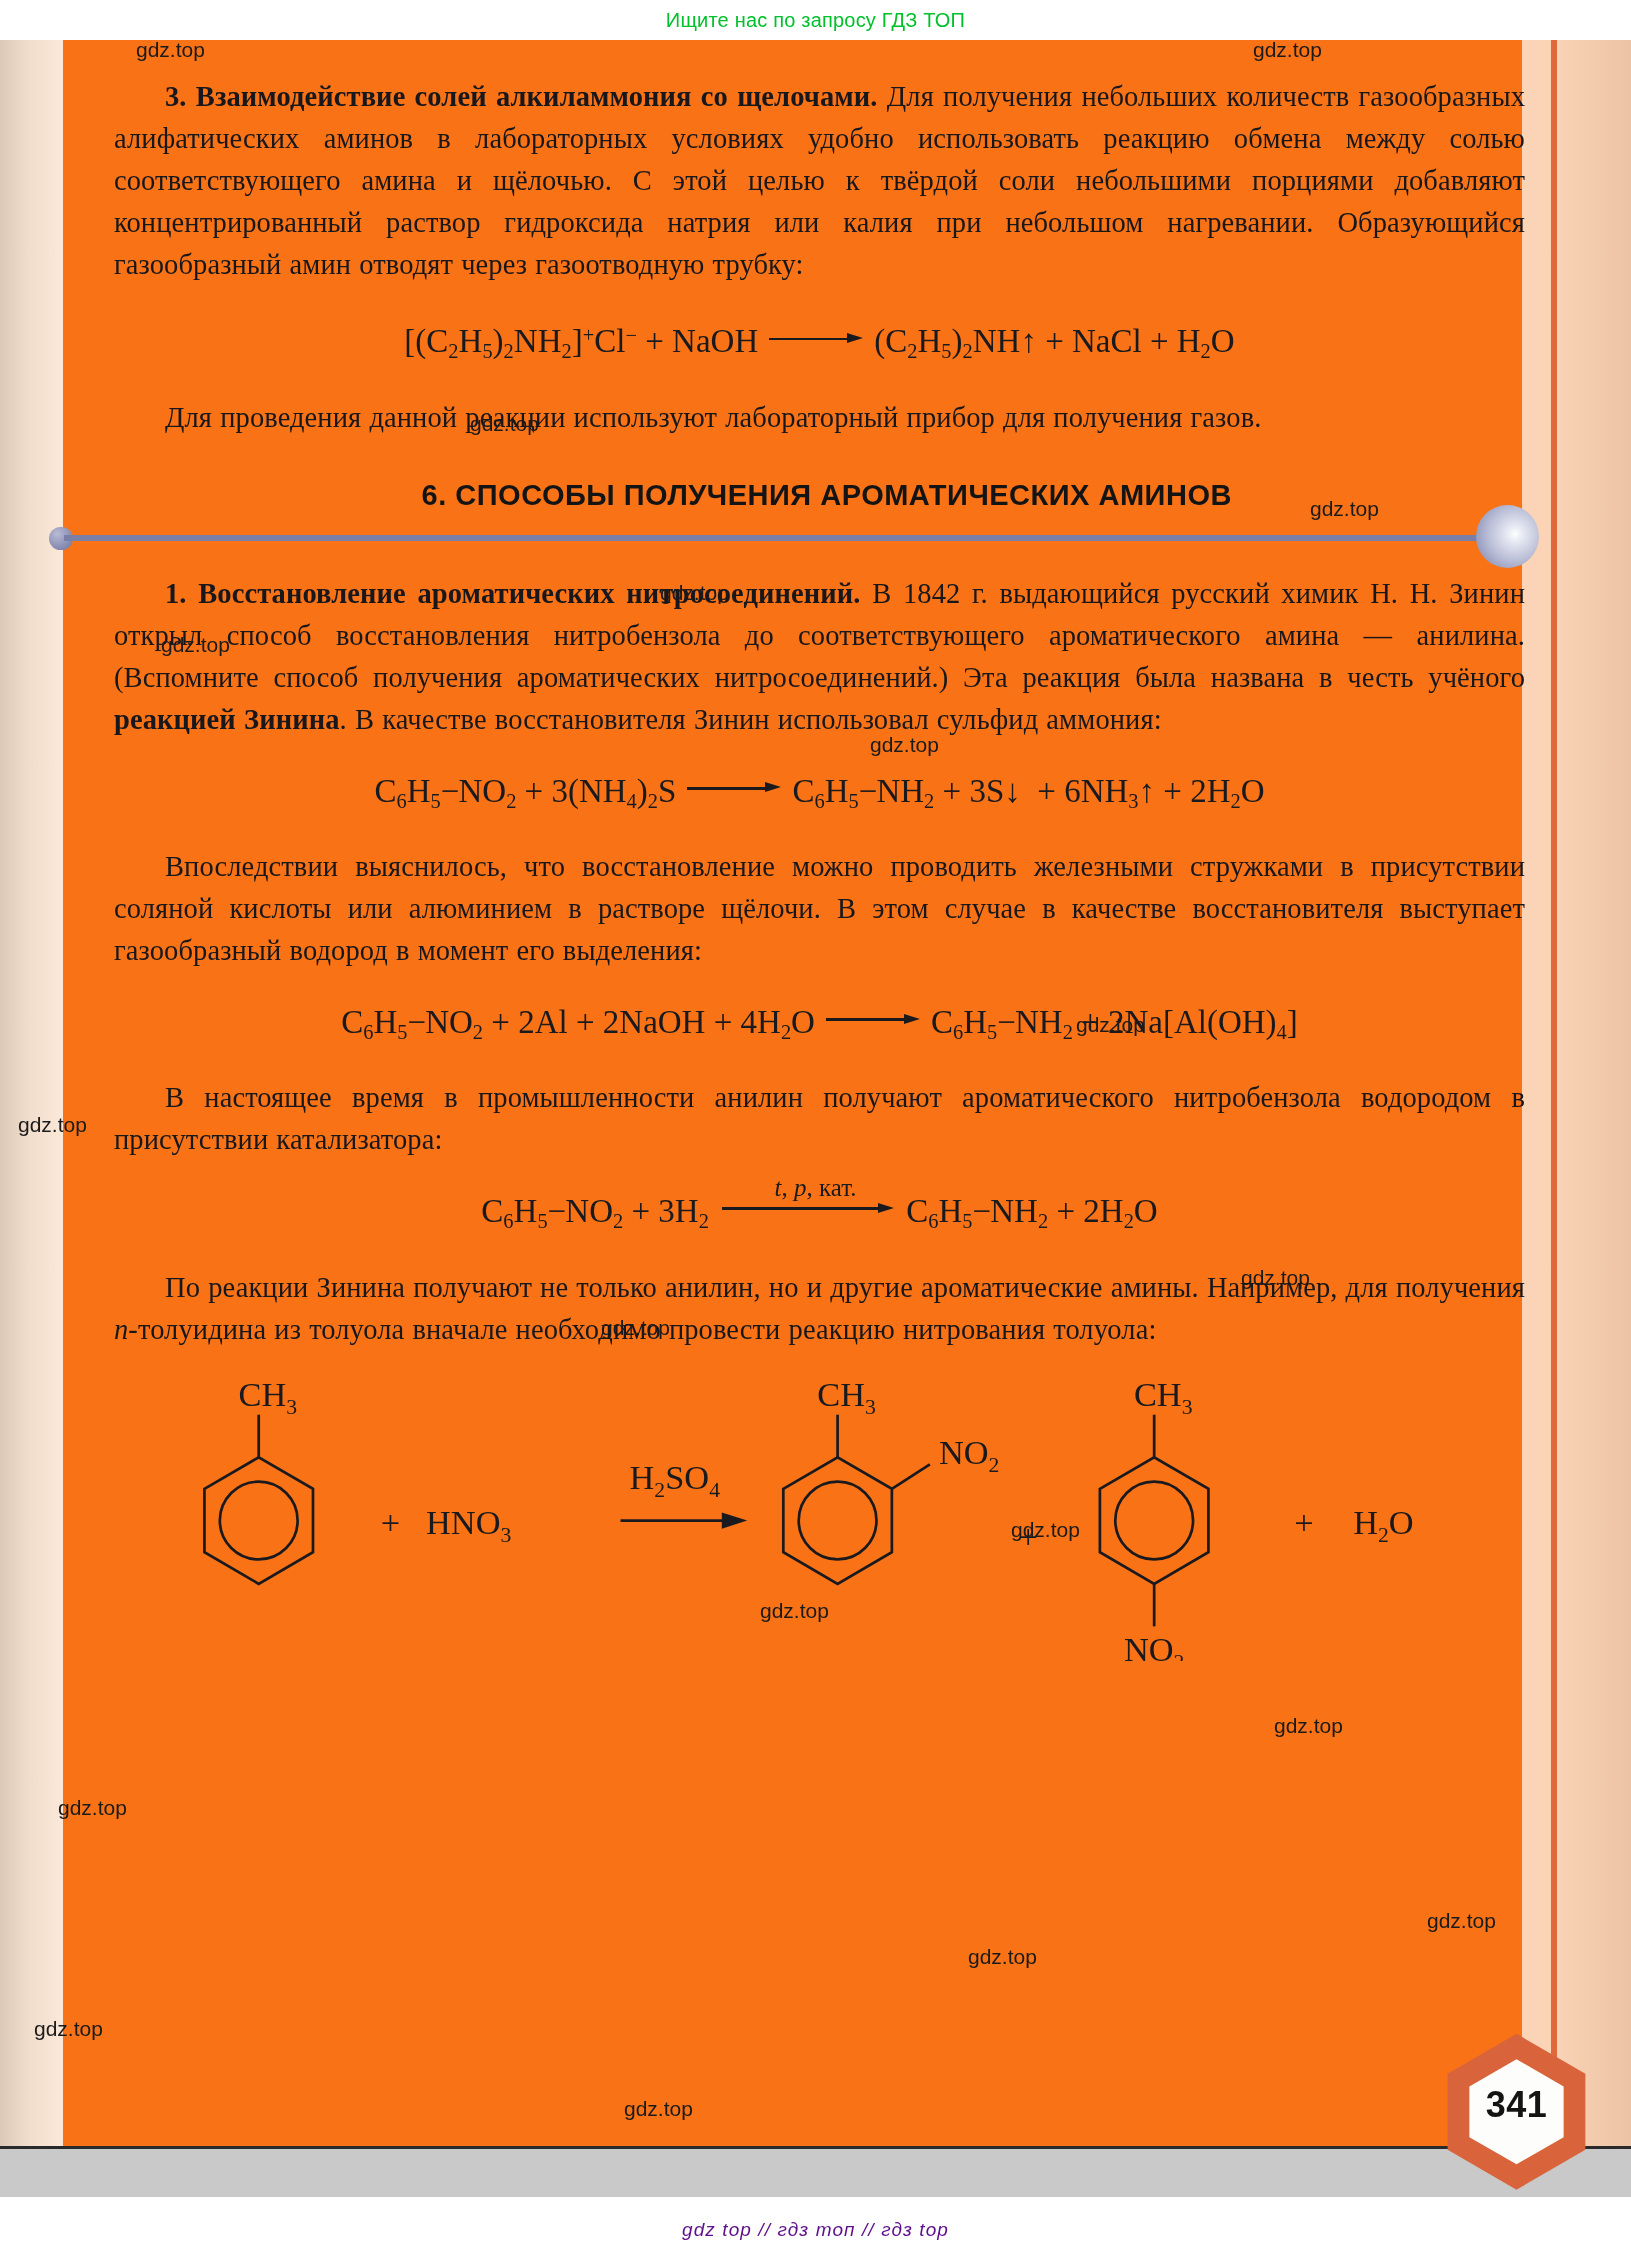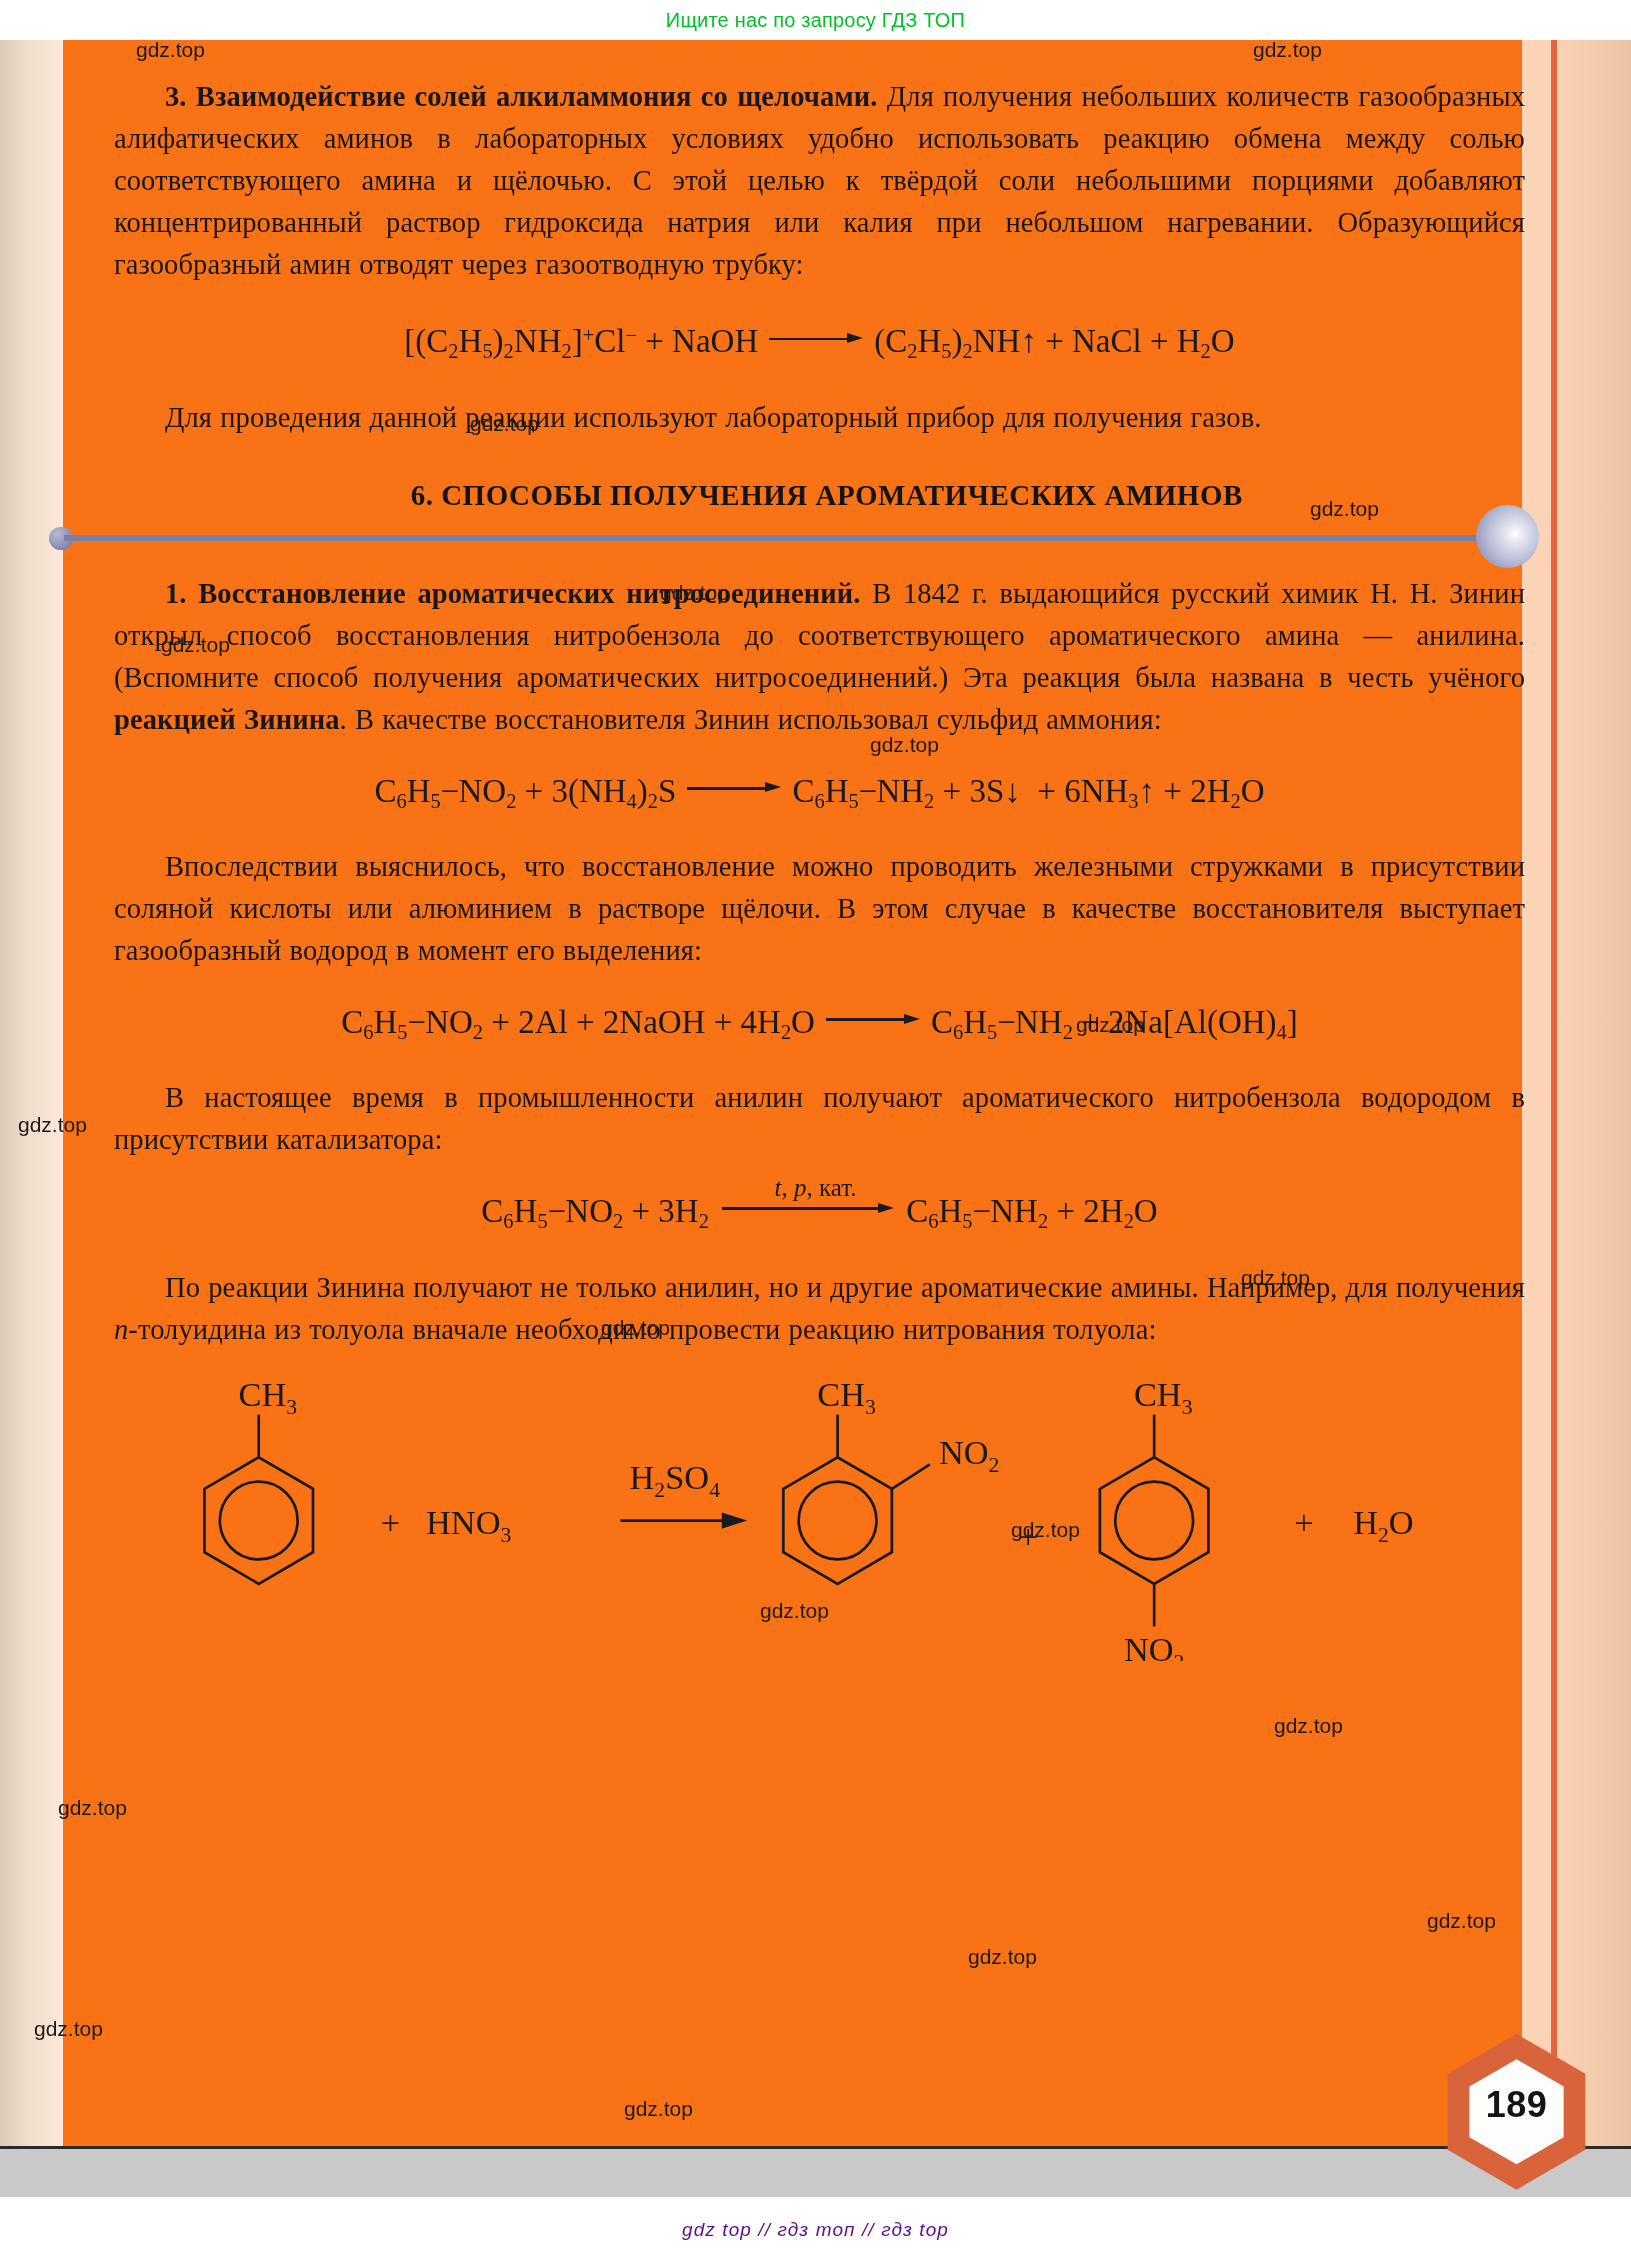--- a/index.html
+++ b/index.html
@@ -117,21 +117,21 @@
   p.body i { font-style: italic; }
 
   
   .section-head {
     margin: 40px 0 0 0;
     position: relative;
     height: 94px;
   }
   .section-head h2 {
     margin: 0;
-    font-family: Liberation Serif, serif;
+    font-family: Liberation Sans, sans-serif;
     font-size: 29px;
     font-weight: 700;
     letter-spacing: 0.5px;
     text-align: center;
     color: #141414;
     padding-left: 14.5px;
   }
   .rule-wrap {
     position: absolute;
     left: -65px;
@@ -412,21 +412,21 @@
 
   <div class="bottom-band"></div>
   <div class="bottom-band-line"></div>
 </div>
 
 <div class="page-badge">
   <svg class="hexfig" viewBox="0 0 160 176">
     <polygon points="80,2 156,46 156,130 80,174 4,130 4,46" fill="#d9643c"></polygon>
     <polygon points="80,30 132,60 132,116 80,146 28,116 28,60" fill="#fdfdfb"></polygon>
   </svg>
-  <div class="page-num">189</div>
+  <div class="page-num">341</div>
 </div>
 
 <div class="footer">
   <span class="footer-text">gdz top  //  гдз топ  //  гдз top</span>
 </div>
 
 <div id="wm-layer">
     <div class="wm" style="left: 136px; top: 38px;">gdz.top</div>
     <div class="wm" style="left: 1253px; top: 38px;">gdz.top</div>
     <div class="wm" style="left: 470px; top: 412px;">gdz.top</div>

